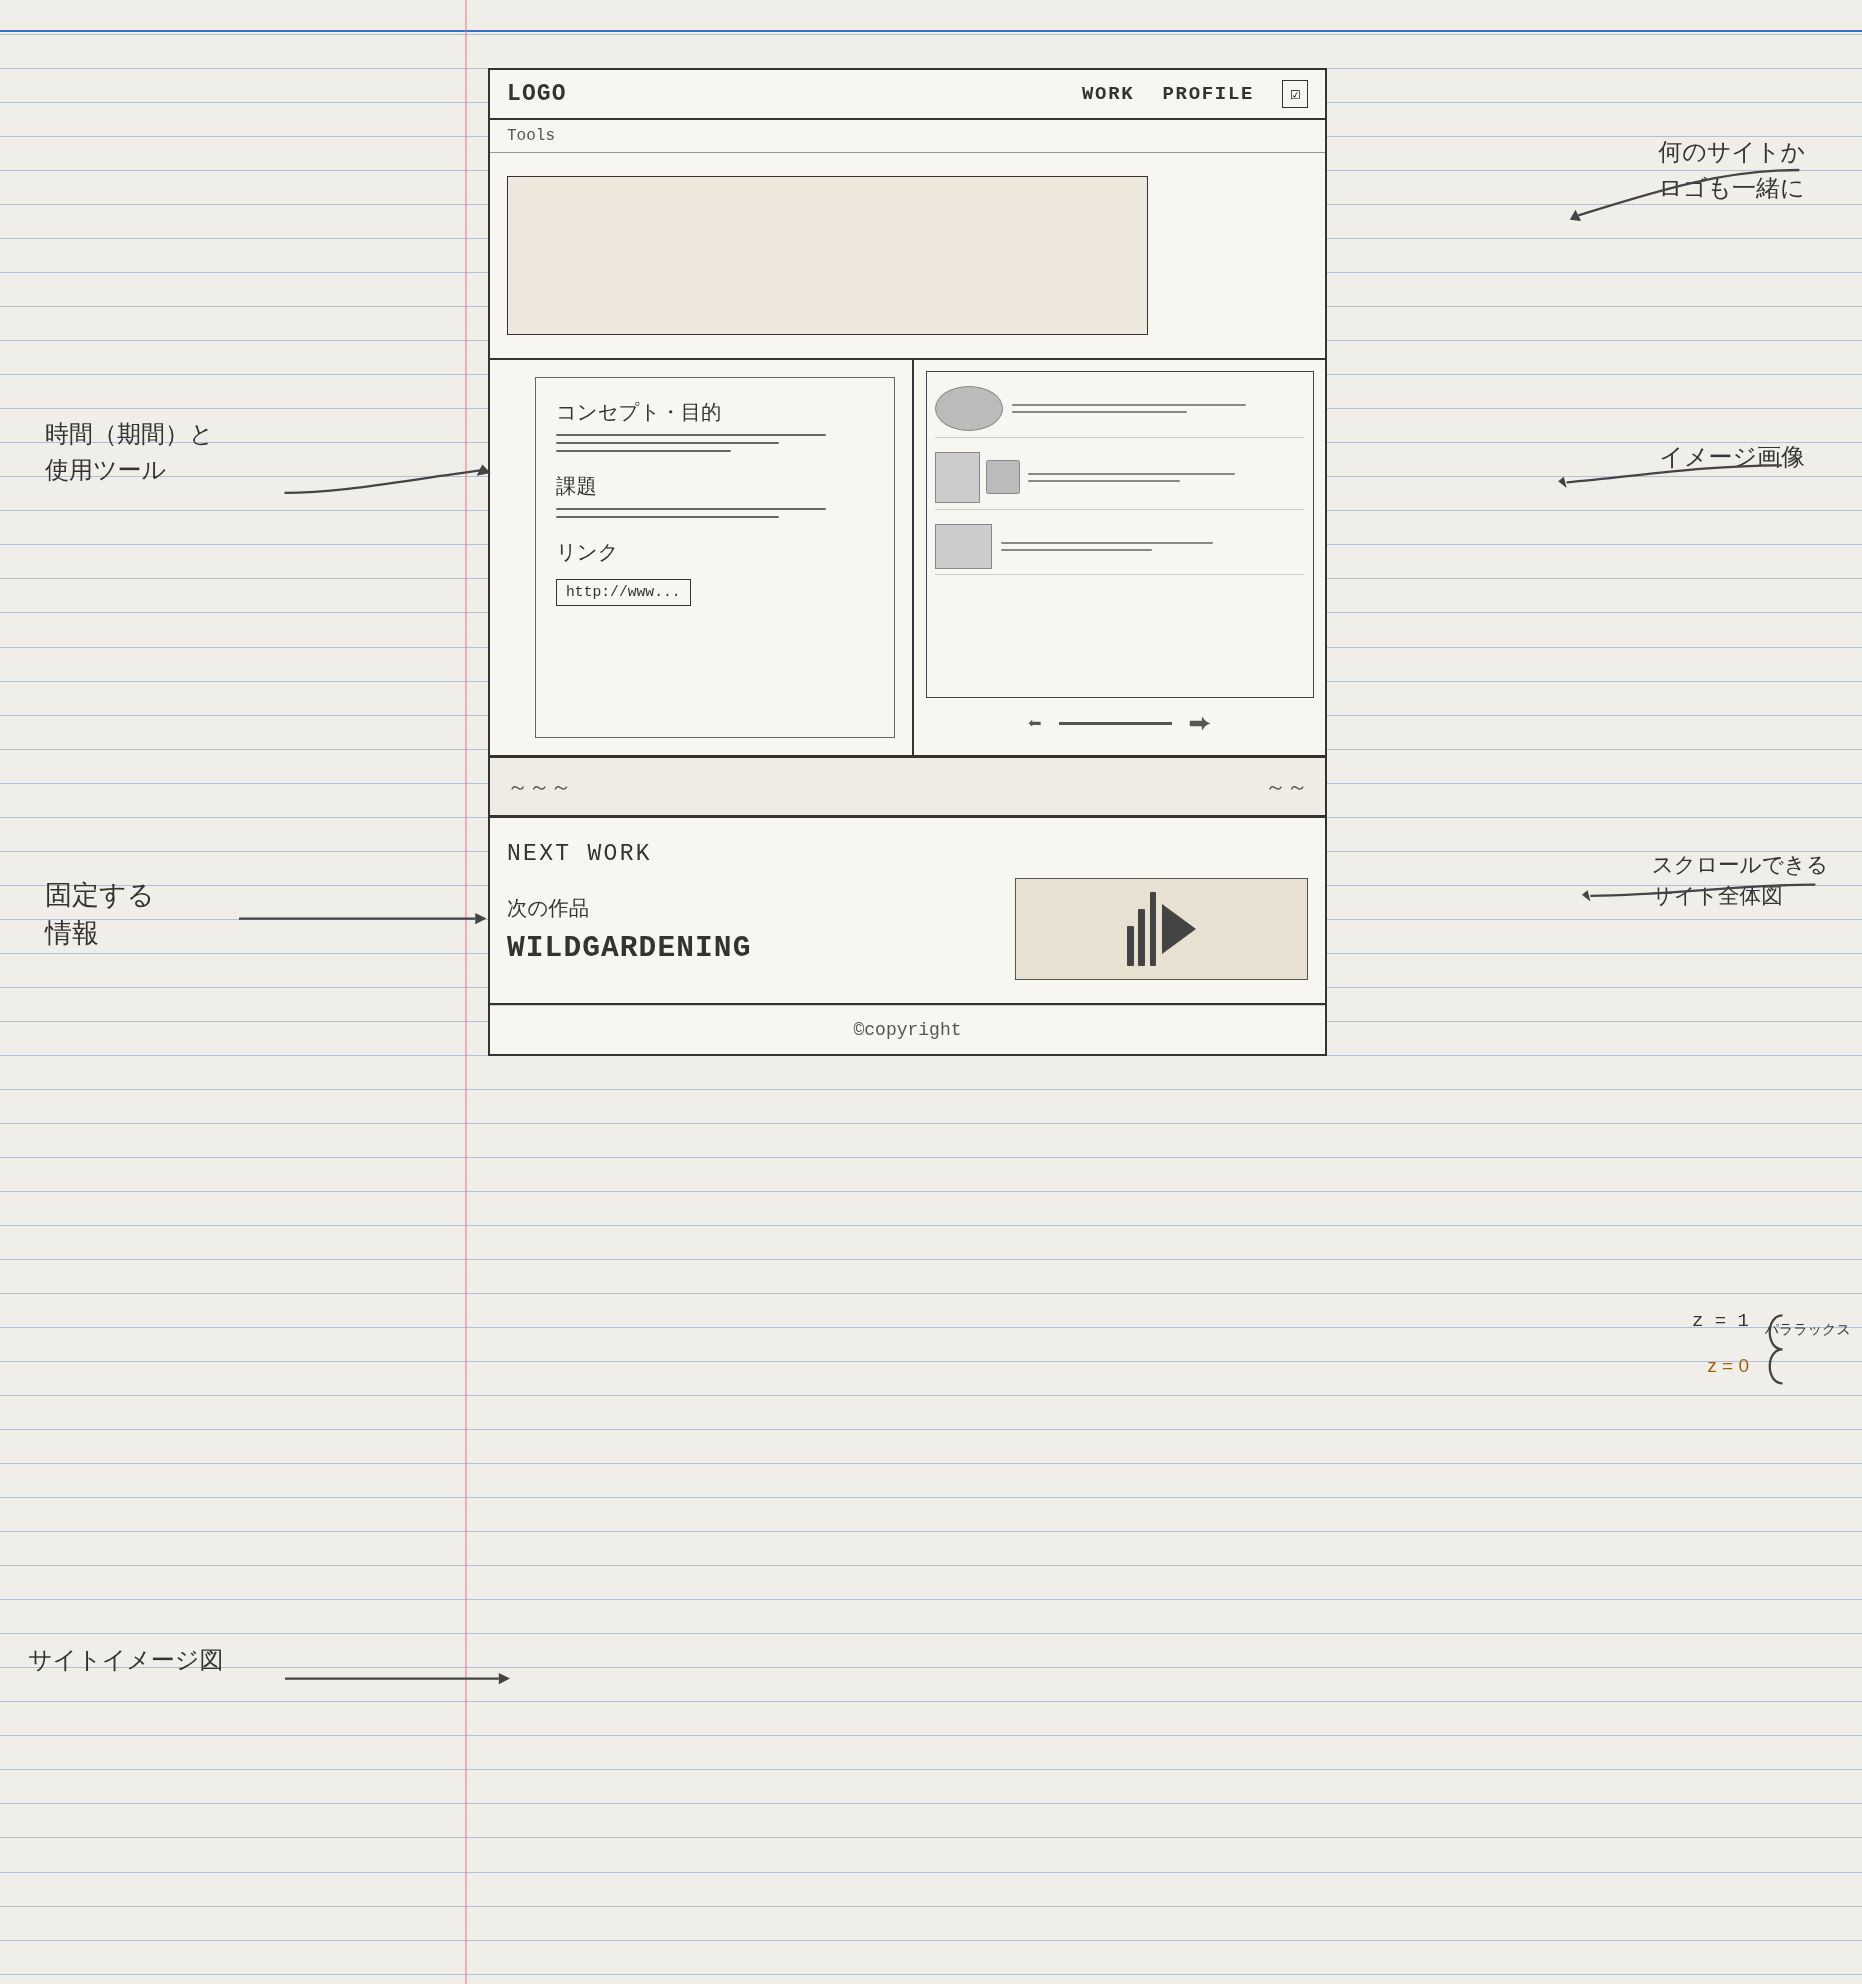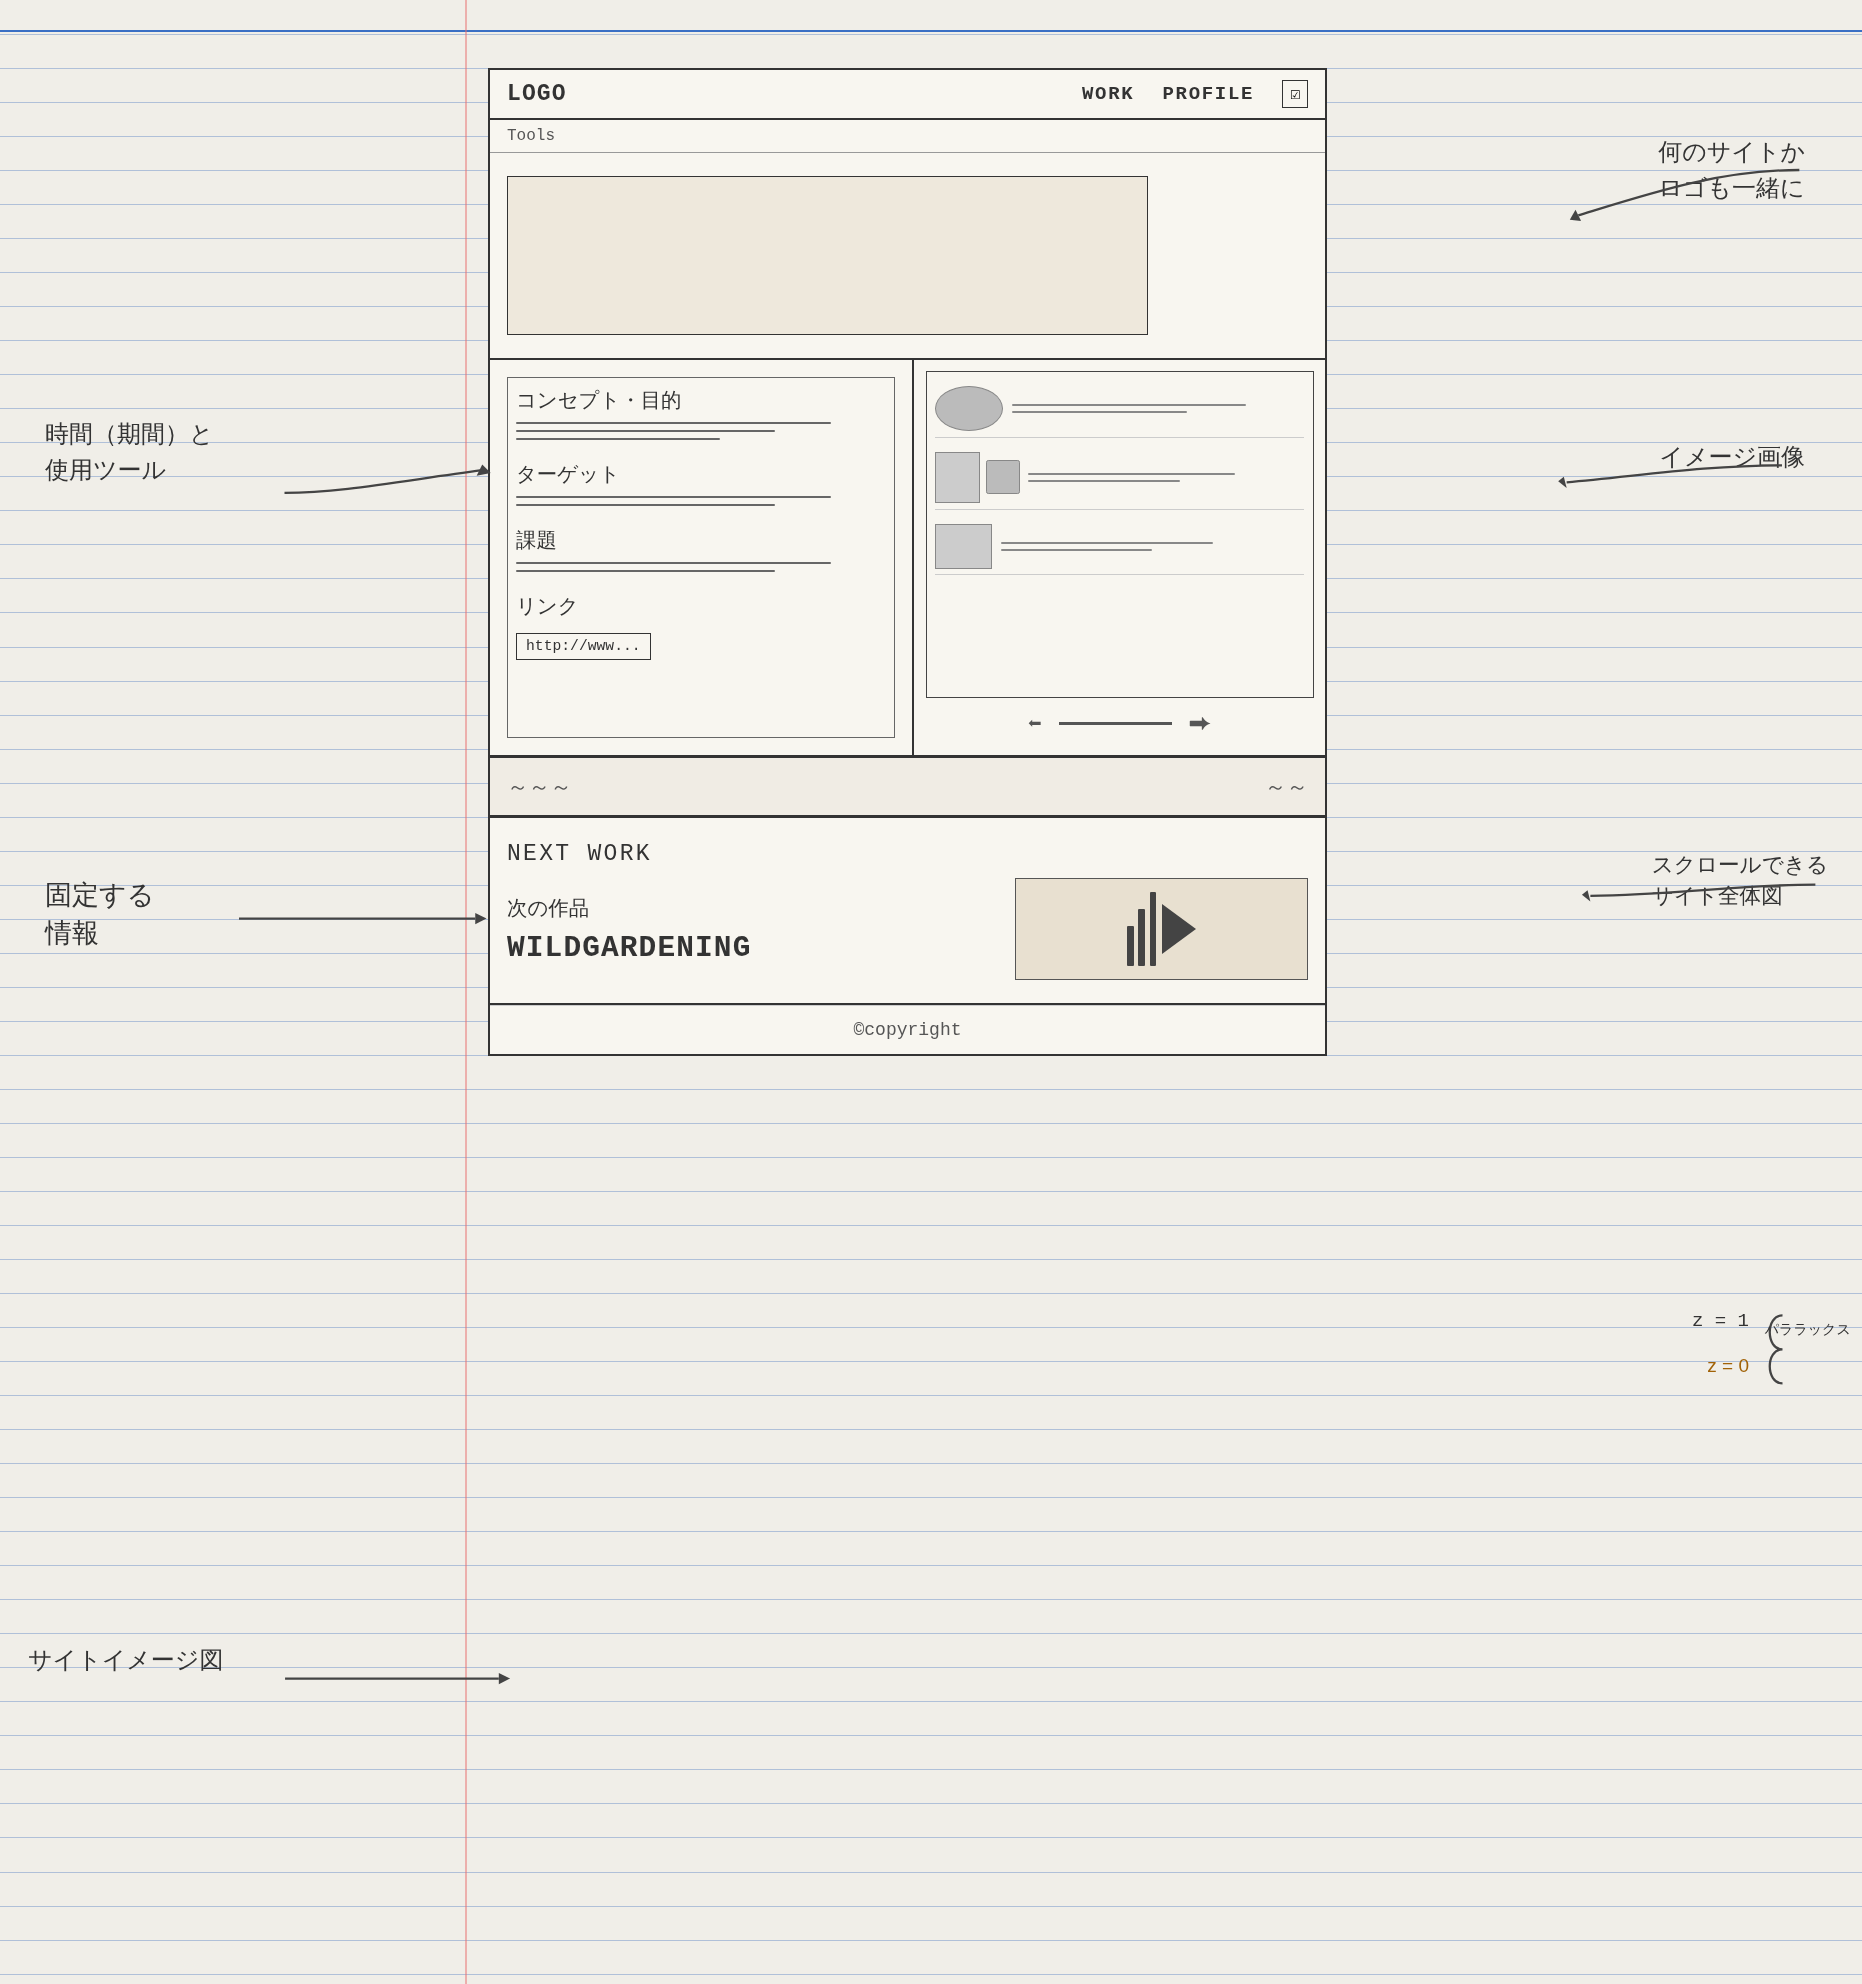--- a/index.html
+++ b/index.html
@@ -177,22 +177,23 @@
 
     .info-panel {
       flex: 1;
       border-right: 2.3px solid #333;
       padding: 17px;
       position: relative;
     }
 
     .info-panel-border {
       border: 1.7px solid #666;
-      padding: 8px;
+      padding: 20px;
       height: 100%;
+      margin-left: 28px;
     }
 
     .info-section {
       margin-bottom: 20px;
     }
 
     .info-section-title {
       font-size: 20.4px;
       font-family: 'Courier New', monospace;
       color: #333;
@@ -501,27 +502,20 @@
 
           <div class="info-section">
             <div class="info-section-title">コンセプト・目的</div>
             <div class="info-lines">
               <div class="info-line long"></div>
               <div class="info-line medium"></div>
               <div class="info-line short"></div>
             </div>
           </div>
 
-          <div class="info-section">
-            <div class="info-section-title">ターゲット</div>
-            <div class="info-lines">
-              <div class="info-line long"></div>
-              <div class="info-line medium"></div>
-            </div>
-          </div>
 
           <div class="info-section">
             <div class="info-section-title">課題</div>
             <div class="info-lines">
               <div class="info-line long"></div>
               <div class="info-line medium"></div>
             </div>
           </div>
 
           <div class="info-section">

